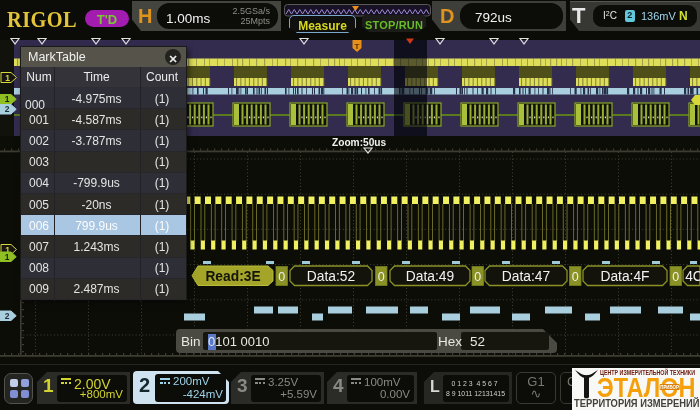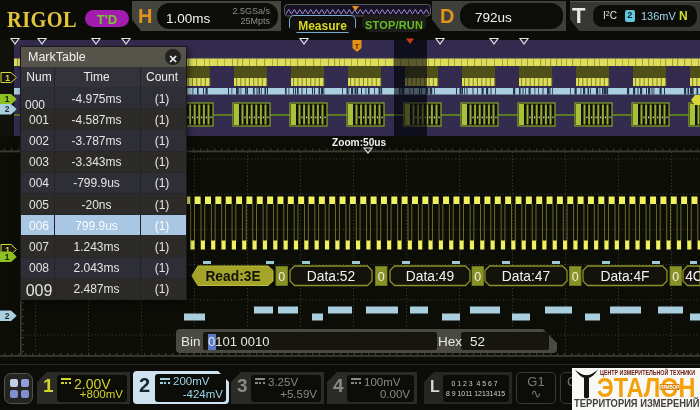--- a/index.html
+++ b/index.html
@@ -171,44 +171,42 @@
       <div class="abs" style="left:0;top:62.2px;width:165px;height:21.2px;background:#2d2b27;border-bottom:1px solid #26262b;"></div>
       <div class="abs" style="left:4px;top:65.7px;width:28px;font-size:12px;color:#e4e4e4;text-align:center;">001</div>
       <div class="abs" style="left:33px;top:65.7px;width:85px;font-size:12px;color:#e5e5e5;text-align:center;">-4.587ms</div>
       <div class="abs" style="left:119px;top:65.7px;width:44px;font-size:12px;color:#e4e4e4;text-align:center;">(1)</div>
       <div class="abs" style="left:0;top:83.4px;width:165px;height:21.2px;background:#2e2e37;border-bottom:1px solid #26262b;"></div>
       <div class="abs" style="left:4px;top:86.9px;width:28px;font-size:12px;color:#e4e4e4;text-align:center;">002</div>
       <div class="abs" style="left:33px;top:86.9px;width:85px;font-size:12px;color:#e4e4e4;text-align:center;">-3.787ms</div>
       <div class="abs" style="left:119px;top:86.9px;width:44px;font-size:12px;color:#e4e4e4;text-align:center;">(1)</div>
       <div class="abs" style="left:0;top:104.6px;width:165px;height:21.2px;background:#2d2b27;border-bottom:1px solid #26262b;"></div>
       <div class="abs" style="left:4px;top:108.1px;width:28px;font-size:12px;color:#e4e4e4;text-align:center;">003</div>
-      <div class="abs" style="left:33px;top:108.1px;width:85px;font-size:12px;color:#e4e4e4;text-align:center;">-3.343ms</div>
       <div class="abs" style="left:119px;top:108.1px;width:44px;font-size:12px;color:#e4e4e4;text-align:center;">(1)</div>
       <div class="abs" style="left:0;top:125.8px;width:165px;height:21.2px;background:#2e2e37;border-bottom:1px solid #26262b;"></div>
       <div class="abs" style="left:4px;top:129.3px;width:28px;font-size:12px;color:#e4e4e4;text-align:center;">004</div>
       <div class="abs" style="left:33px;top:129.3px;width:85px;font-size:12px;color:#e4e4e4;text-align:center;">-799.9us</div>
       <div class="abs" style="left:119px;top:129.3px;width:44px;font-size:12px;color:#e4e4e4;text-align:center;">(1)</div>
       <div class="abs" style="left:0;top:147.0px;width:165px;height:21.2px;background:#2d2b27;border-bottom:1px solid #26262b;"></div>
       <div class="abs" style="left:4px;top:150.5px;width:28px;font-size:12px;color:#e4e4e4;text-align:center;">005</div>
       <div class="abs" style="left:33px;top:150.5px;width:85px;font-size:12px;color:#e4e4e4;text-align:center;">-20ns</div>
       <div class="abs" style="left:119px;top:150.5px;width:44px;font-size:12px;color:#e4e4e4;text-align:center;">(1)</div>
       <div class="abs" style="left:0;top:168.2px;width:165px;height:21.2px;background:#a9c7e2;border-bottom:1px solid #26262b;"></div>
       <div class="abs" style="left:4px;top:171.7px;width:28px;font-size:12px;color:#fcfcfc;text-align:center;">006</div>
       <div class="abs" style="left:33px;top:171.7px;width:85px;font-size:12px;color:#fcfcfc;text-align:center;">799.9us</div>
       <div class="abs" style="left:119px;top:171.7px;width:44px;font-size:12px;color:#fcfcfc;text-align:center;">(1)</div>
       <div class="abs" style="left:0;top:189.4px;width:165px;height:21.2px;background:#2d2b27;border-bottom:1px solid #26262b;"></div>
       <div class="abs" style="left:4px;top:192.9px;width:28px;font-size:12px;color:#e4e4e4;text-align:center;">007</div>
       <div class="abs" style="left:33px;top:192.9px;width:85px;font-size:12px;color:#e4e4e4;text-align:center;">1.243ms</div>
       <div class="abs" style="left:119px;top:192.9px;width:44px;font-size:12px;color:#e4e4e4;text-align:center;">(1)</div>
       <div class="abs" style="left:0;top:210.6px;width:165px;height:21.2px;background:#2e2e37;border-bottom:1px solid #26262b;"></div>
       <div class="abs" style="left:4px;top:214.1px;width:28px;font-size:12px;color:#e4e4e4;text-align:center;">008</div>
-      <div class="abs" style="left:33px;top:214.1px;width:85px;font-size:12px;color:#e4e4e4;text-align:center;">2.043ms</div>
       <div class="abs" style="left:119px;top:214.1px;width:44px;font-size:12px;color:#e4e4e4;text-align:center;">(1)</div>
       <div class="abs" style="left:0;top:231.8px;width:165px;height:21.2px;background:#2d2b27;border-bottom:1px solid #26262b;"></div>
-      <div class="abs" style="left:4px;top:235.3px;width:28px;font-size:16px;color:#e4e4e4;text-align:center;">009</div>
+      <div class="abs" style="left:4px;top:235.3px;width:28px;font-size:12px;color:#e4e4e4;text-align:center;">009</div>
       <div class="abs" style="left:33px;top:235.3px;width:85px;font-size:12px;color:#e4e4e4;text-align:center;">2.487ms</div>
       <div class="abs" style="left:119px;top:235.3px;width:44px;font-size:12px;color:#e4e4e4;text-align:center;">(1)</div>
       <div class="abs" style="left:32.5px;top:20px;width:1px;height:234px;background:#222227;"></div>
       <div class="abs" style="left:118.5px;top:20px;width:1px;height:234px;background:#222227;"></div>
     </div>
     <div class="abs" style="left:0;top:364px;width:700px;height:46px;background:#0c0c09;border-top:1px solid #262620;"></div>
     <div class="abs" style="left:4px;top:373px;width:29px;height:31px;background:#242420;border:1.5px solid #53534c;border-radius:7px;"></div>
     <div class="abs" style="left:10px;top:379px;width:8px;height:8px;background:#c2cde8;border-radius:2px;"></div>
     <div class="abs" style="left:20.5px;top:379px;width:8px;height:8px;background:#91a0dc;border-radius:2px;"></div>
     <div class="abs" style="left:10px;top:389.5px;width:8px;height:8px;background:#7f8fd2;border-radius:2px;"></div>

